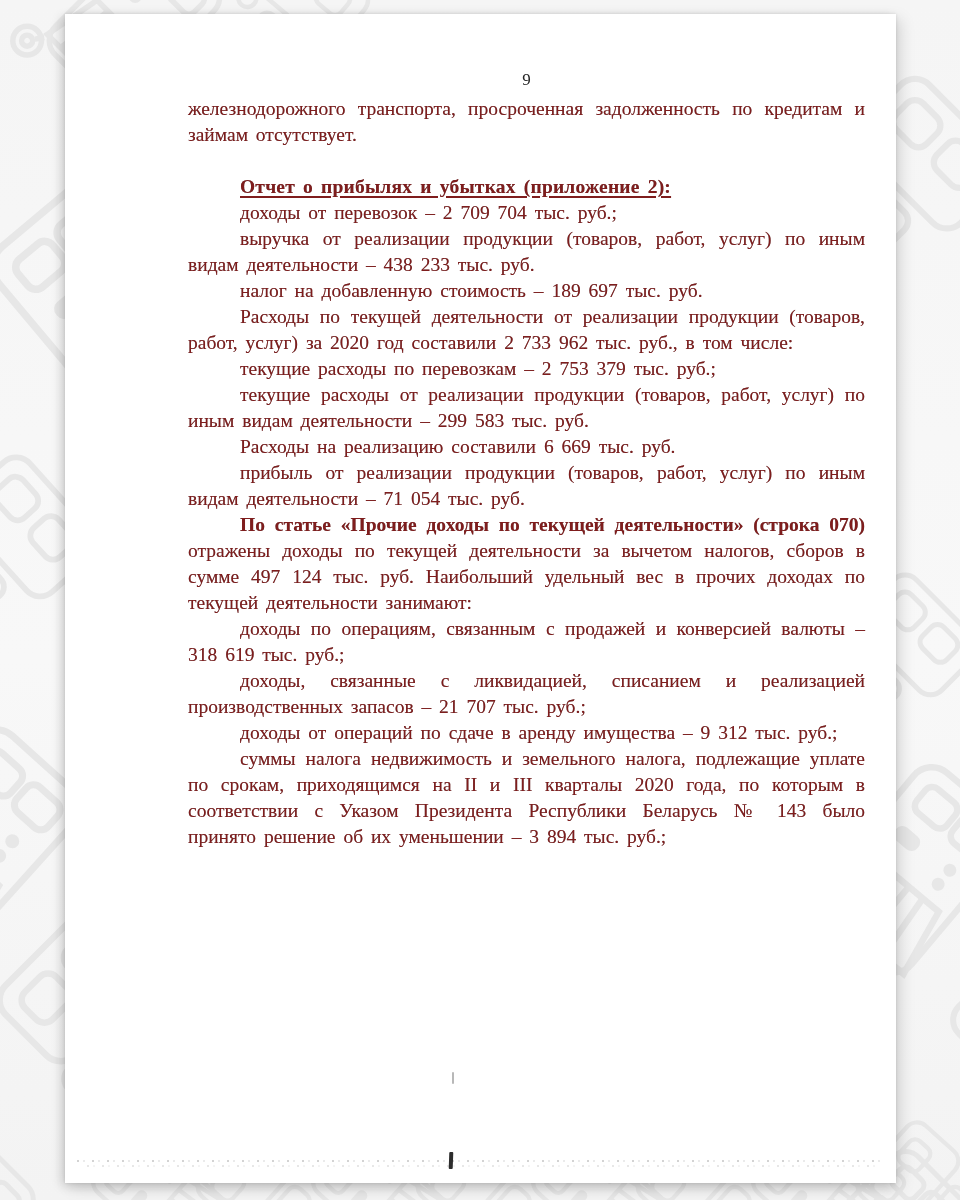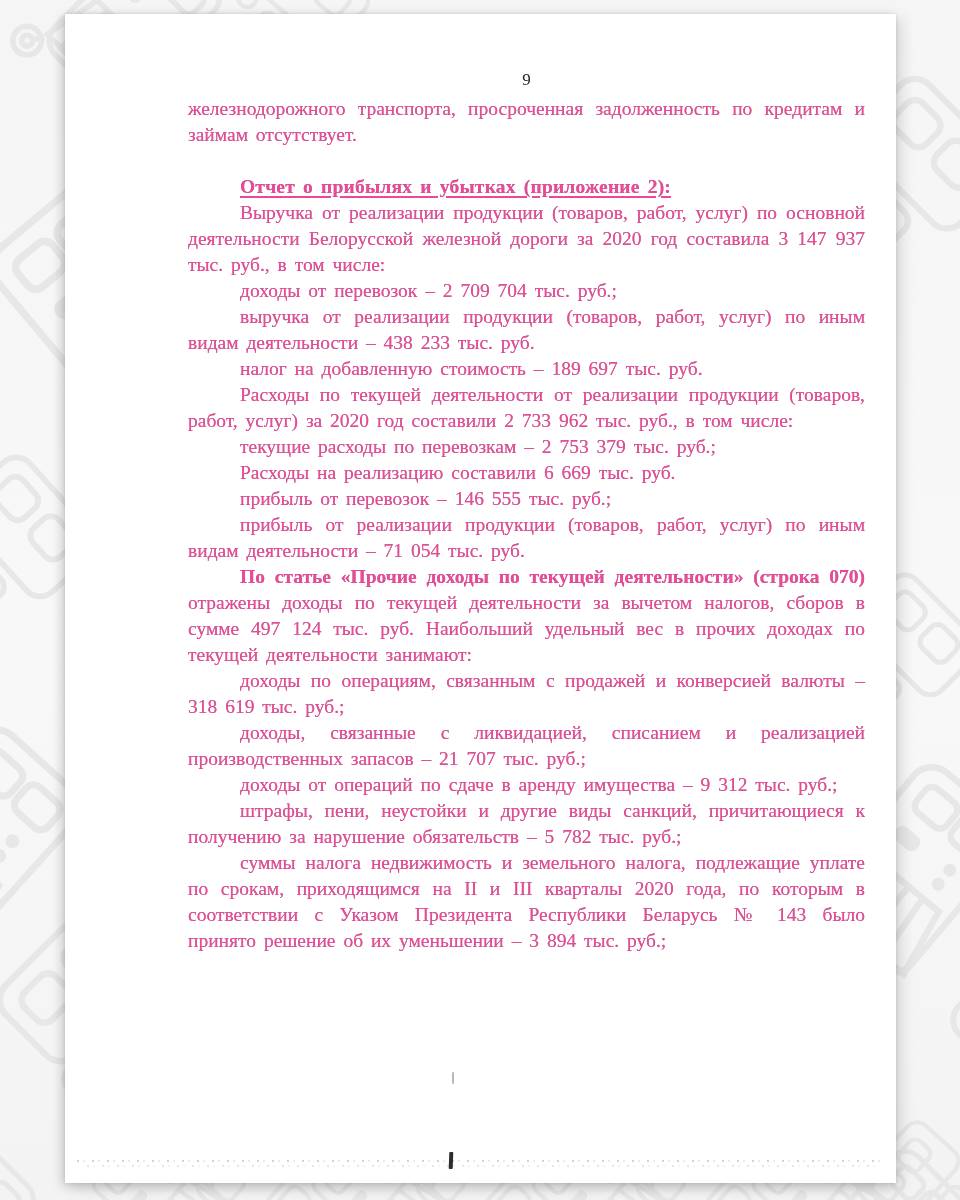--- a/index.html
+++ b/index.html
@@ -13,21 +13,21 @@
     position:absolute;left:65px;top:14px;width:831px;height:1169px;
     background:#ffffff;
     box-shadow:-4px 3px 10px rgba(0,0,0,.14), 5px 5px 14px rgba(0,0,0,.13), 0 0 3px rgba(0,0,0,.10);
   }
   .pagenum{
     position:absolute;left:123px;top:56px;width:677px;
     text-align:center;font-size:17px;color:#262626;
   }
   .textblock{
     position:absolute;left:123px;top:82px;width:677px;
-    font-size:19.5px;line-height:26px;color:#ec4899;
+    font-size:19.5px;line-height:26px;color:#7f1d1d;
     text-align:justify;word-spacing:3px;
     text-shadow:0 0 .4px rgba(0,0,0,.45);
   }
   p.para{margin:0;text-indent:52px;}
   p.intro{text-indent:0;}
   h2.heading{
     margin:26px 0 0 0;font-size:19.5px;line-height:26px;
     font-weight:bold;text-indent:52px;letter-spacing:.2px;
   }
   .heading-text{
@@ -106,34 +106,32 @@
 <div class="paper">
 
   <div class="pagenum">9</div>
 
   <div class="textblock">
 
     <p class="para intro">железнодорожного транспорта, просроченная задолженность по кредитам и займам отсутствует.</p>
 
     <h2 class="heading"><span class="heading-text">Отчет о прибылях и убытках (приложение 2):</span></h2>
 
-    <p class="para"><b></b><span>Выручка от реализации продукции (товаров, работ, услуг) по основной деятельности Белорусской железной дороги за 2020 год составила 3 147 937 тыс. руб., в том числе:</span></p>
     <p class="para"><b></b><span>доходы от перевозок – 2 709 704 тыс. руб.;</span></p>
     <p class="para"><b></b><span>выручка от реализации продукции (товаров, работ, услуг) по иным видам деятельности – 438 233 тыс. руб.</span></p>
     <p class="para"><b></b><span>налог на добавленную стоимость – 189 697 тыс. руб.</span></p>
     <p class="para"><b></b><span>Расходы по текущей деятельности от реализации продукции (товаров, работ, услуг) за 2020 год составили 2 733 962 тыс. руб., в том числе:</span></p>
     <p class="para"><b></b><span>текущие расходы по перевозкам – 2 753 379 тыс. руб.;</span></p>
+    <p class="para"><b></b><span>текущие расходы от реализации продукции (товаров, работ, услуг) по иным видам деятельности – 299 583 тыс. руб.</span></p>
     <p class="para"><b></b><span>Расходы на реализацию составили 6 669 тыс. руб.</span></p>
-    <p class="para"><b></b><span>прибыль от перевозок – 146 555 тыс. руб.;</span></p>
     <p class="para"><b></b><span>прибыль от реализации продукции (товаров, работ, услуг) по иным видам деятельности – 71 054 тыс. руб.</span></p>
     <p class="para"><b>По статье «Прочие доходы по текущей деятельности» (строка 070)</b><span> отражены доходы по текущей деятельности за вычетом налогов, сборов в сумме 497 124 тыс. руб. Наибольший удельный вес в прочих доходах по текущей деятельности занимают:</span></p>
     <p class="para"><b></b><span>доходы по операциям, связанным с продажей и конверсией валюты – 318 619 тыс. руб.;</span></p>
     <p class="para"><b></b><span>доходы, связанные с ликвидацией, списанием и реализацией производственных запасов – 21 707 тыс. руб.;</span></p>
     <p class="para"><b></b><span>доходы от операций по сдаче в аренду имущества – 9 312 тыс. руб.;</span></p>
-    <p class="para"><b></b><span>штрафы, пени, неустойки и другие виды санкций, причитающиеся к получению за нарушение обязательств – 5 782 тыс. руб.;</span></p>
     <p class="para"><b></b><span>суммы налога недвижимость и земельного налога, подлежащие уплате по срокам, приходящимся на II и III кварталы 2020 года, по которым в соответствии с Указом Президента Республики Беларусь № 143 было принято решение об их уменьшении – 3 894 тыс. руб.;</span></p>
 
   </div>
 
   <div class="scan-noise"></div>
   <div class="scan-noise second"></div>
   <div class="scan-dash"></div>
   <div class="scan-dash-faint"></div>
 
 </div>

